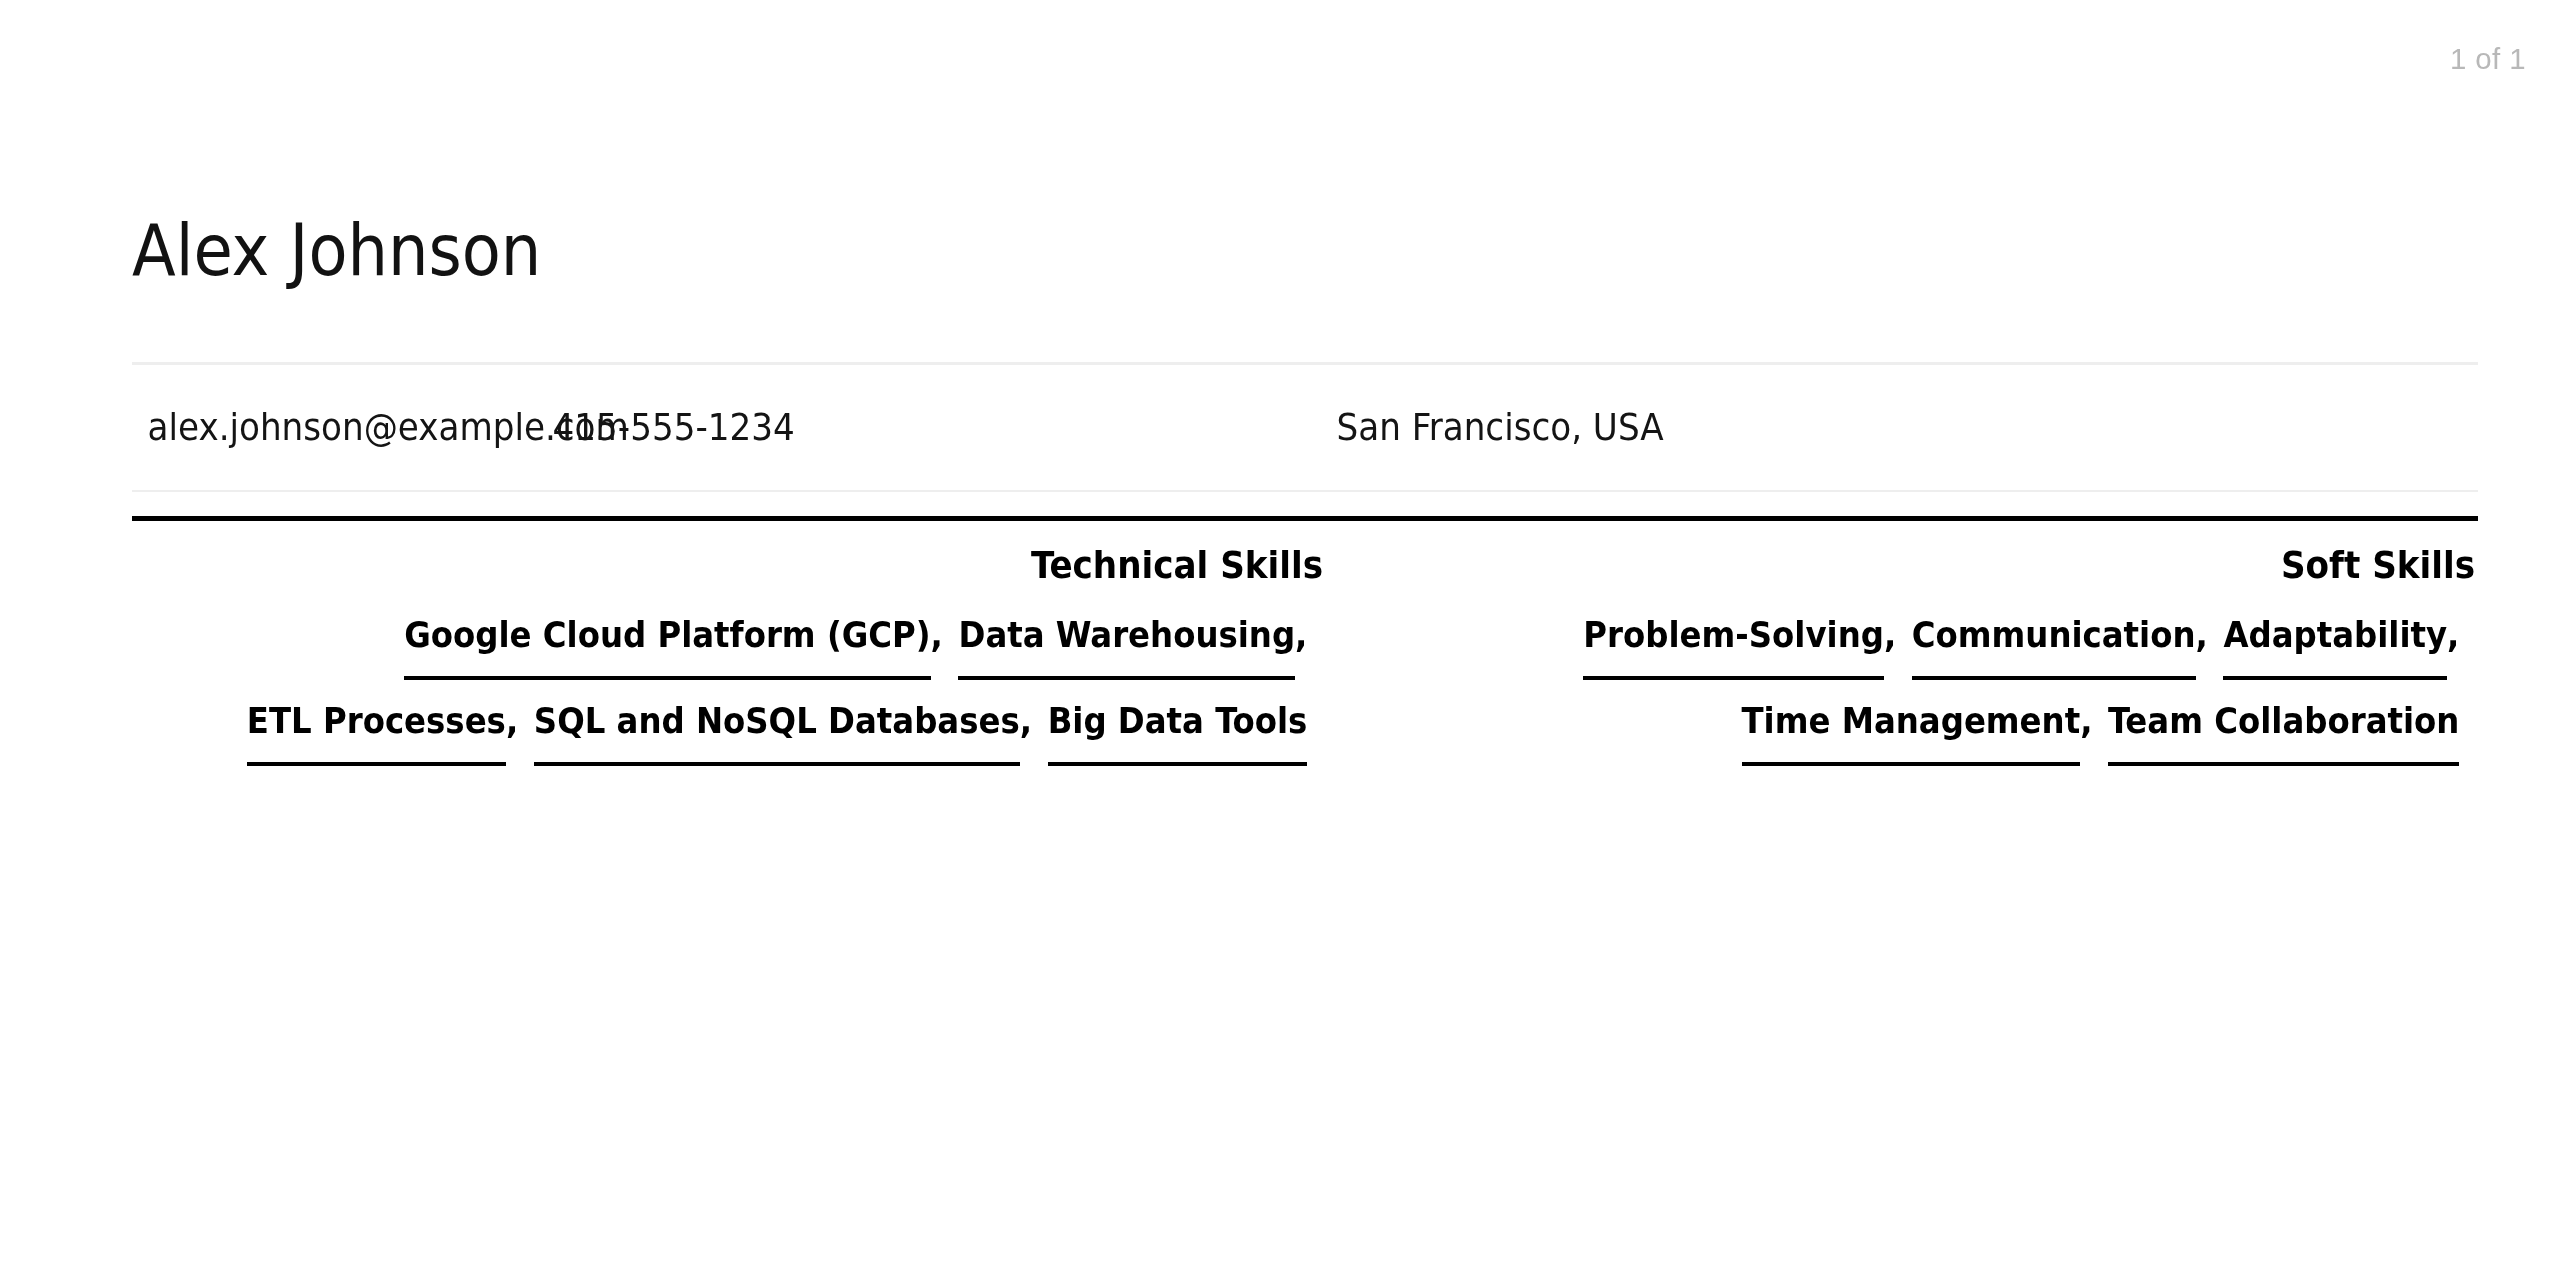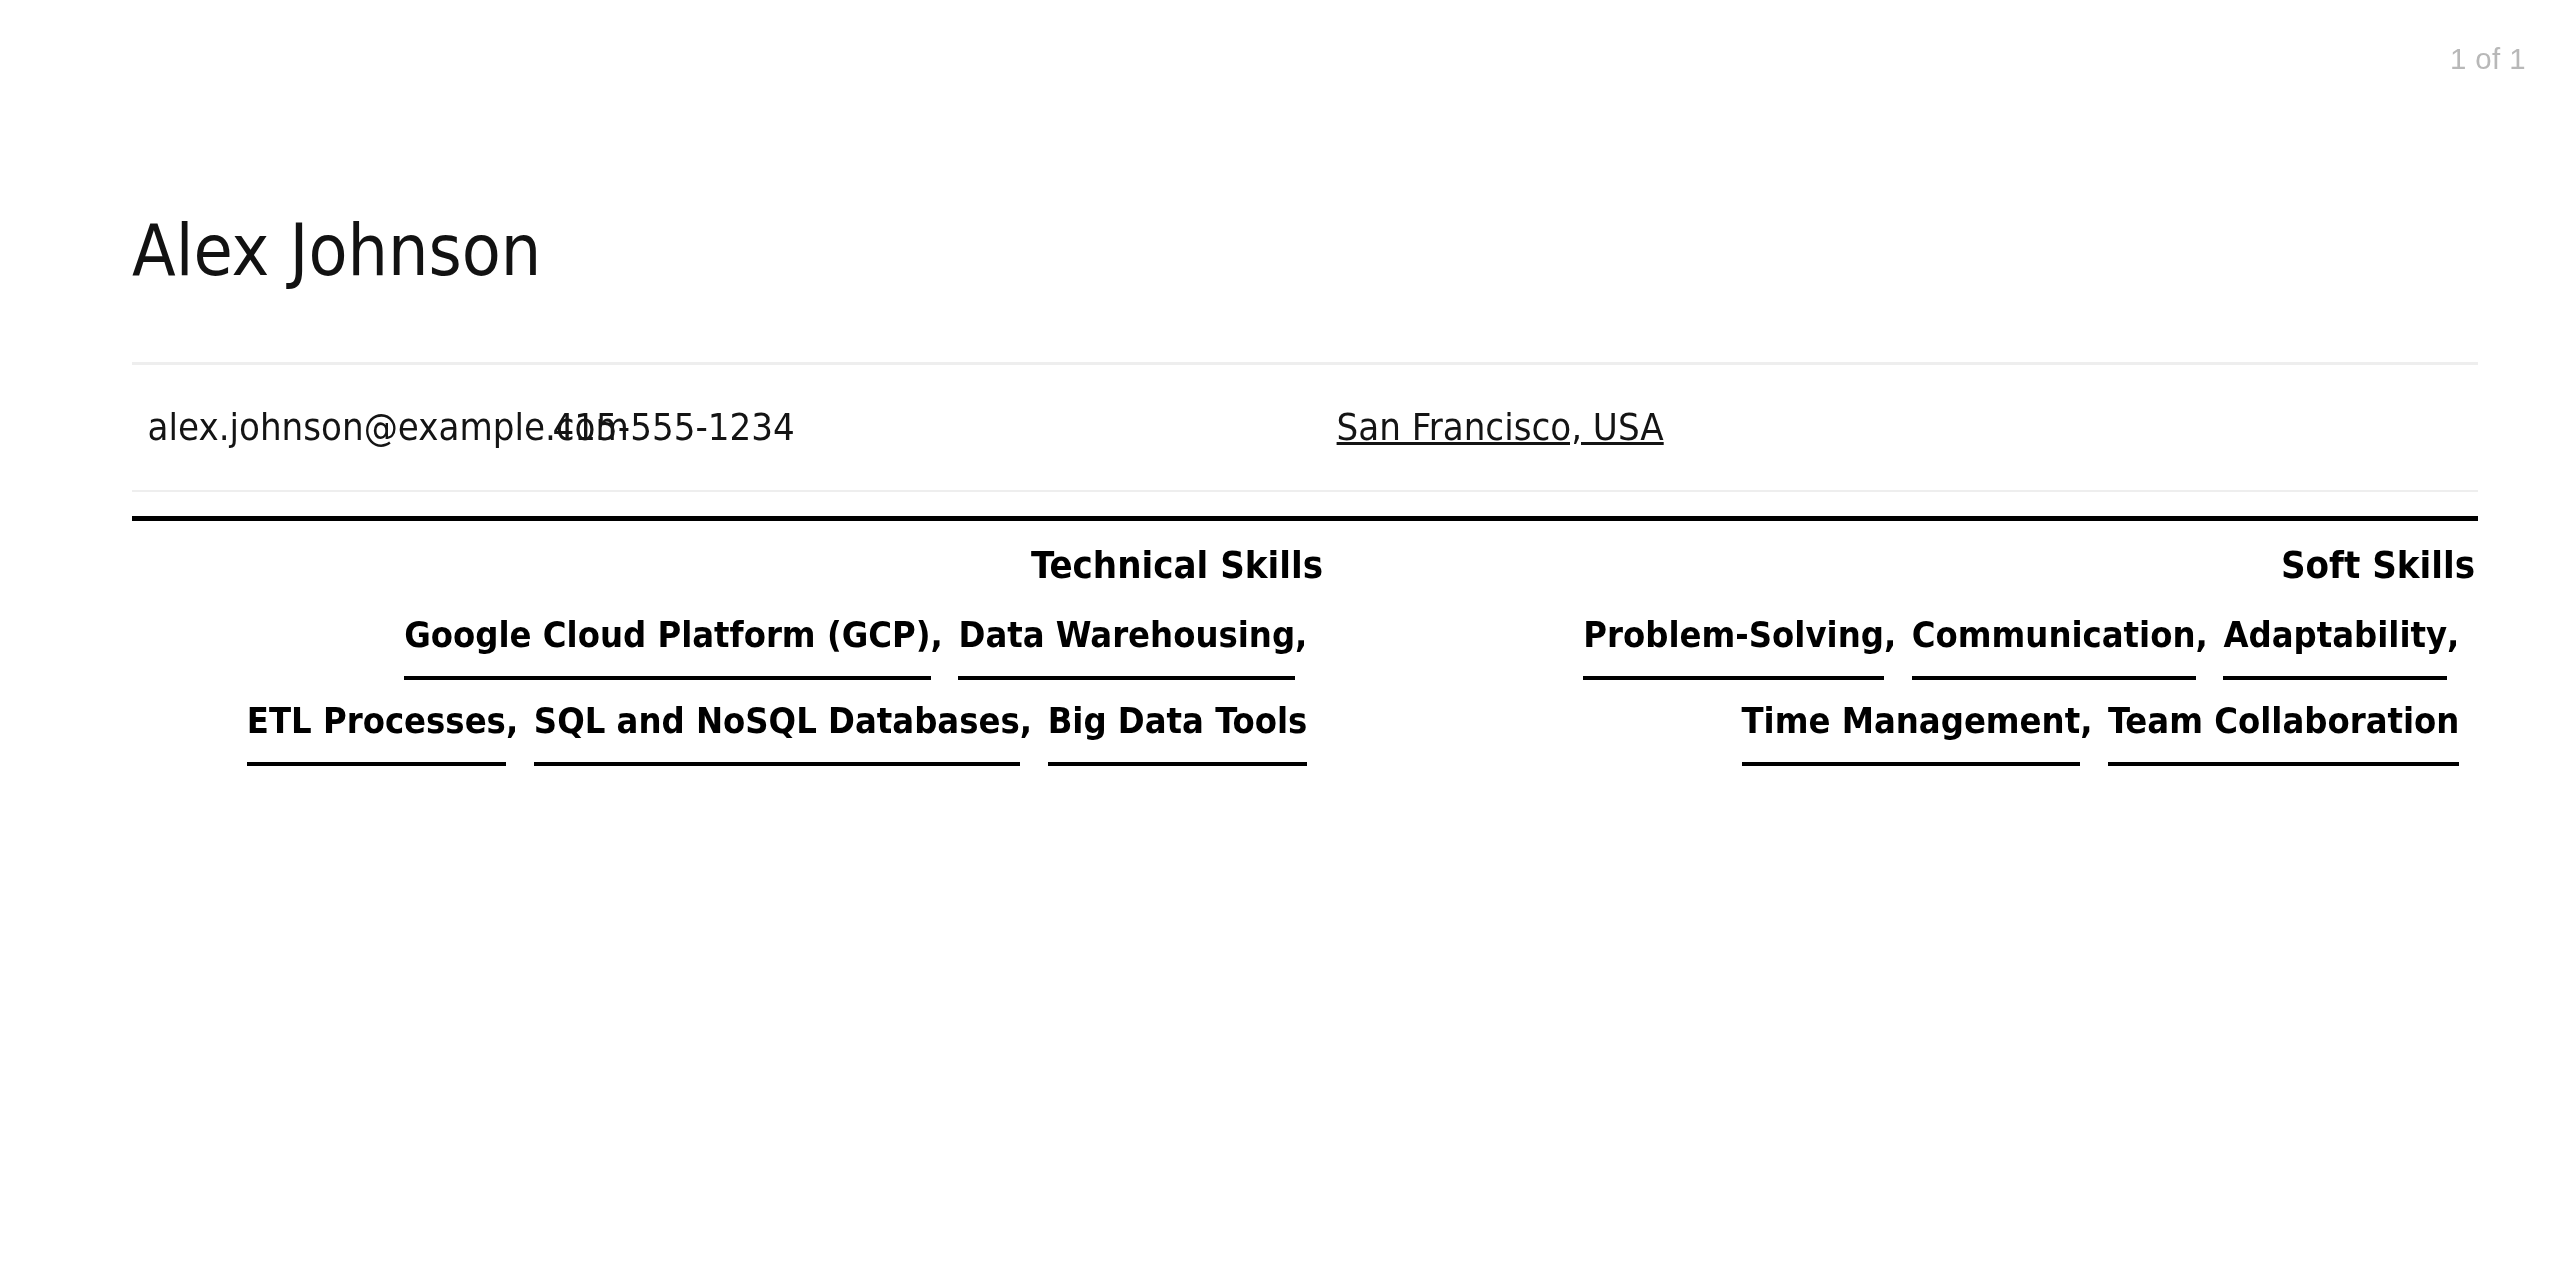--- a/index.html
+++ b/index.html
@@ -78,21 +78,21 @@
   .contact-item {
     font-size: 38px;
     line-height: 43px;
     font-weight: 400;
     color: #141414;
     font-family: "Liberation Sans Narrow", "DejaVu Sans Condensed", "Liberation Sans", sans-serif;
     white-space: nowrap;
   }
   .contact-item.email    { width: 405px; }
   .contact-item.phone    { width: 784px; }
-  .contact-item.location { width: 606px; text-decoration: underline; }
+  .contact-item.location { width: 606px; }
 
   
   .section { margin-top: 0; }
 
   .section-title {
     margin-top: 35px;
     padding-left: 19px;
     font-size: 40px;
     line-height: 45px;
     font-weight: 700;

